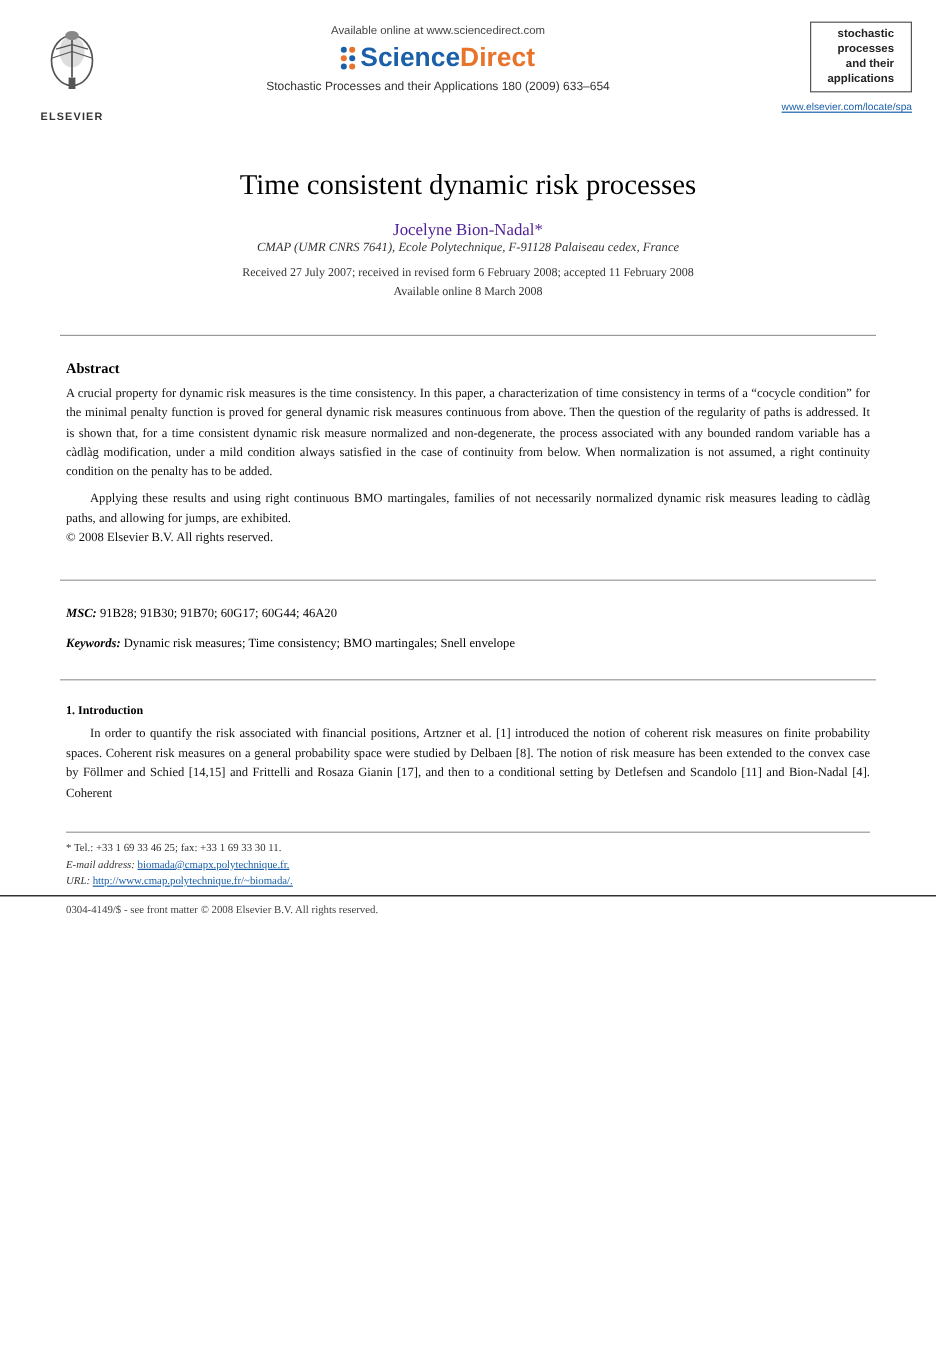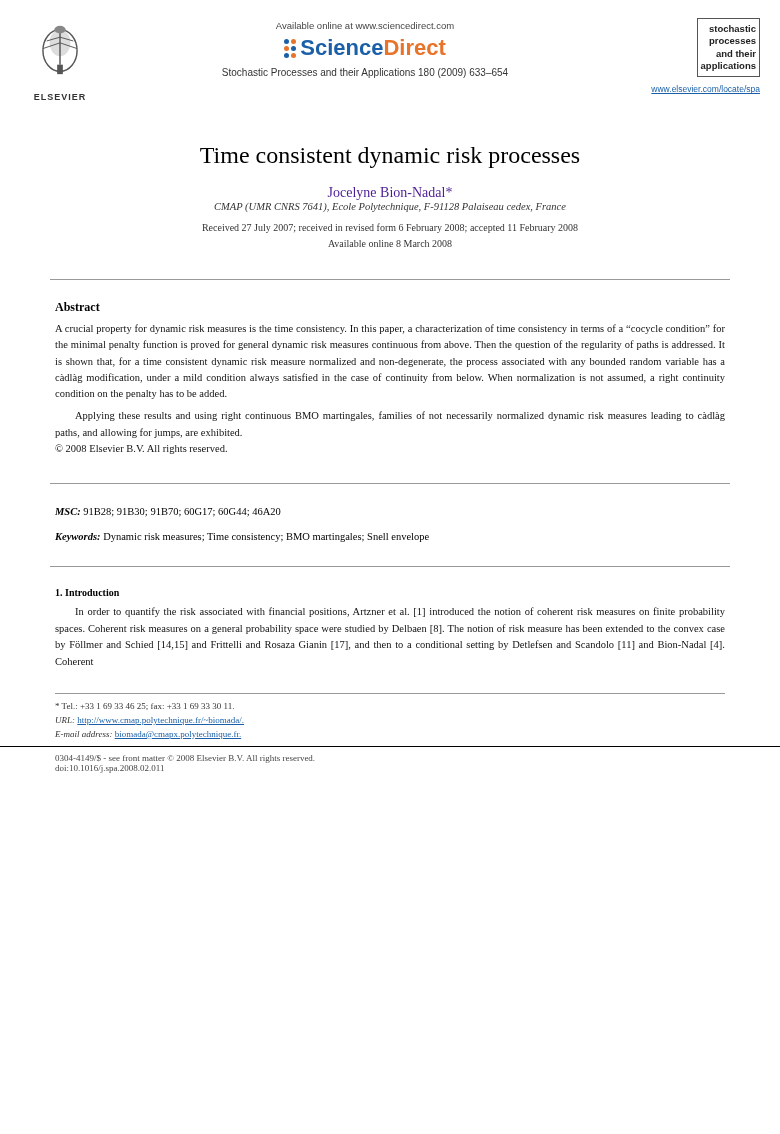--- a/index.html
+++ b/index.html
@@ -96,21 +96,21 @@
     }
     .header-right {
       width: 130px;
       flex-shrink: 0;
       display: flex;
       flex-direction: column;
       align-items: flex-end;
     }
     .journal-box {
       border: 1px solid #555;
-      padding: 4px 3px;
+      padding: 4px 14px;
       text-align: right;
       margin-bottom: 4px;
     }
     .journal-box-title {
       font-size: 9.5px;
       font-family: Arial, sans-serif;
       font-weight: bold;
       color: #222;
       line-height: 1.3;
     }
@@ -331,27 +331,26 @@
     <div class="section-number">1. Introduction</div>
     <div class="body-text">
       <p>In order to quantify the risk associated with financial positions, Artzner et al. [1] introduced the notion of coherent risk measures on finite probability spaces. Coherent risk measures on a general probability space were studied by Delbaen [8]. The notion of risk measure has been extended to the convex case by Föllmer and Schied [14,15] and Frittelli and Rosaza Gianin [17], and then to a conditional setting by Detlefsen and Scandolo [11] and Bion-Nadal [4]. Coherent</p>
     </div>
   </div>
 
   <hr class="footer-divider">
   <div class="footnotes">
     <div>* Tel.: +33 1 69 33 46 25; fax: +33 1 69 33 30 11.</div>
     <div>
+      <span style="font-style:italic;">E-mail address:</span>
+      <a>biomada@cmapx.polytechnique.fr.</a>
+    </div>
+    <div>
       <span style="font-style:italic;">URL:</span>
       <a>http://www.cmap.polytechnique.fr/~biomada/.</a>
     </div>
-    <div>
-      <span style="font-style:italic;">E-mail address:</span>
-      <a>biomada@cmapx.polytechnique.fr.</a>
-    </div>
   </div>
 
   <div class="footer-bottom">
     <div>0304-4149/$ - see front matter © 2008 Elsevier B.V. All rights reserved.</div>
-    <div>doi:10.1016/j.spa.2008.02.011</div>
   </div>
 
 </div>
 
 </body></html>

